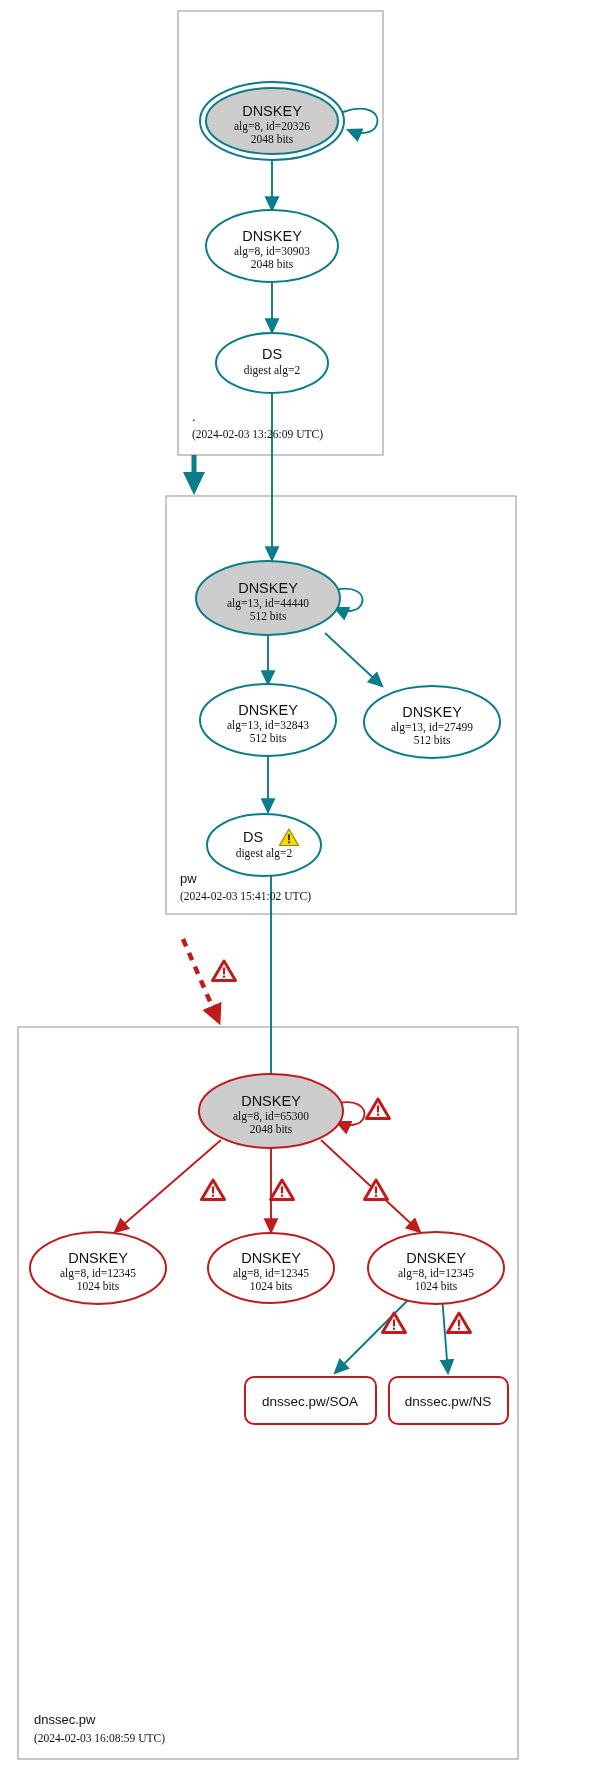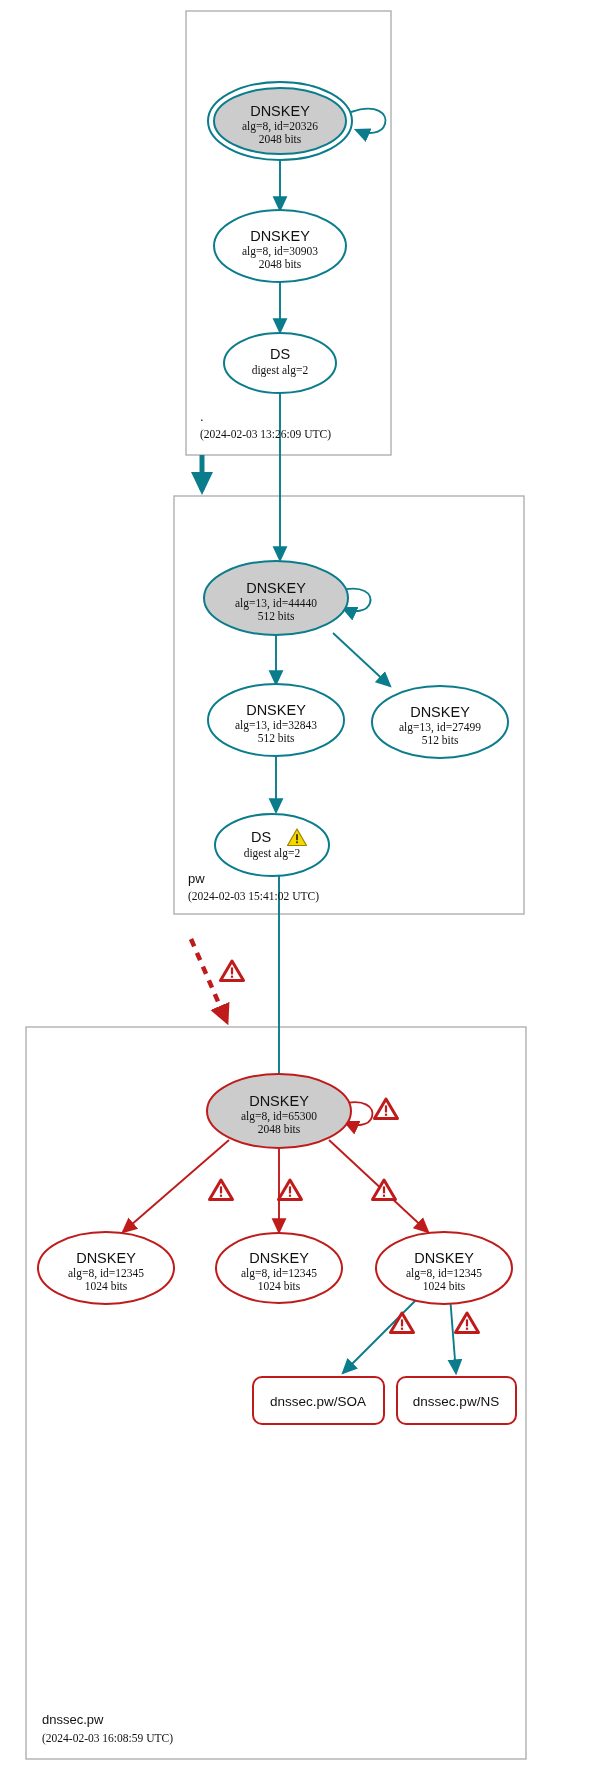--- a/index.html
+++ b/index.html
@@ -1,18 +1,18 @@
 <!DOCTYPE html>
 <html><head>
 <meta charset="utf-8">
 <style>
   html,body{margin:0;padding:0;background:#ffffff;}
   body{width:589px;height:1772px;position:relative;
        font-family:"Liberation Sans",sans-serif;overflow:hidden;}
-  #stage{position:absolute;left:16px;top:0;width:486px;height:1772px;padding-left:37px;}
+  #stage{position:absolute;left:8px;top:0;width:486px;height:1772px;padding-left:37px;}
   svg#diagram{position:absolute;left:0;top:0;width:589px;height:1772px;}
 
   .zonebox{fill:none;stroke:#b0b0b0;stroke-width:1.4;}
   .node-ell-teal{fill:#ffffff;stroke:#0a7c8c;stroke-width:2;}
   .node-ell-teal-fill{fill:#cccccc;stroke:#0a7c8c;stroke-width:2;}
   .node-ell-red{fill:#ffffff;stroke:#bf1b1b;stroke-width:2;}
   .node-ell-red-fill{fill:#cccccc;stroke:#bf1b1b;stroke-width:2;}
   .rrset-red{fill:#ffffff;stroke:#bf1b1b;stroke-width:2;}
   .edge-teal{fill:none;stroke:#0a7c8c;stroke-width:1.9;}
   .edge-teal-thick{fill:none;stroke:#0a7c8c;stroke-width:5;}

